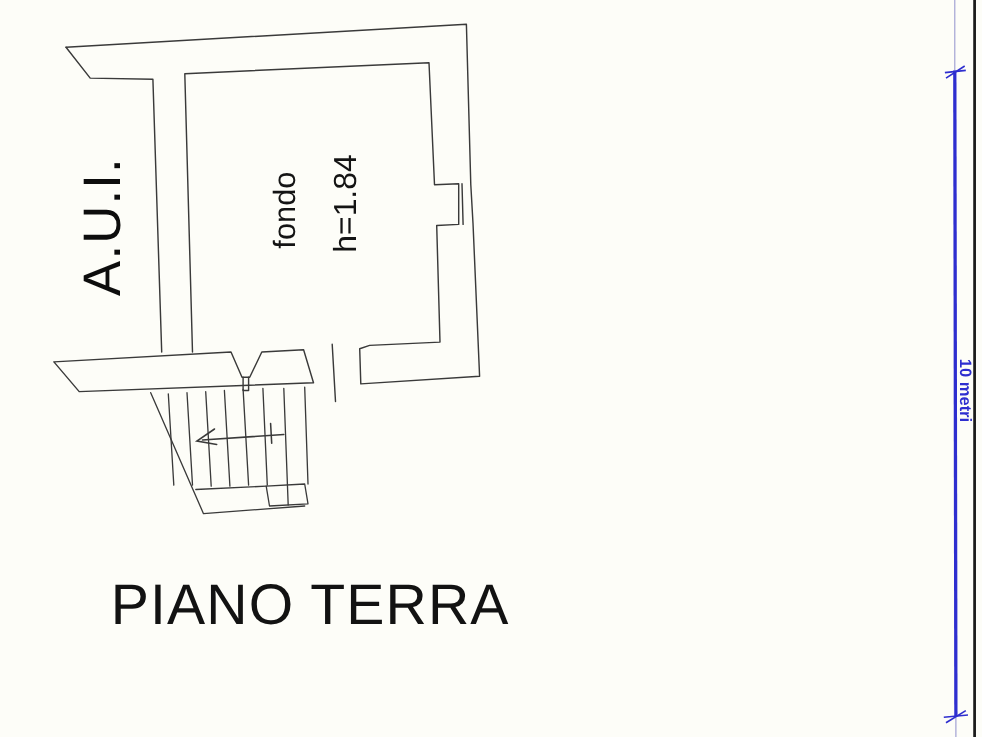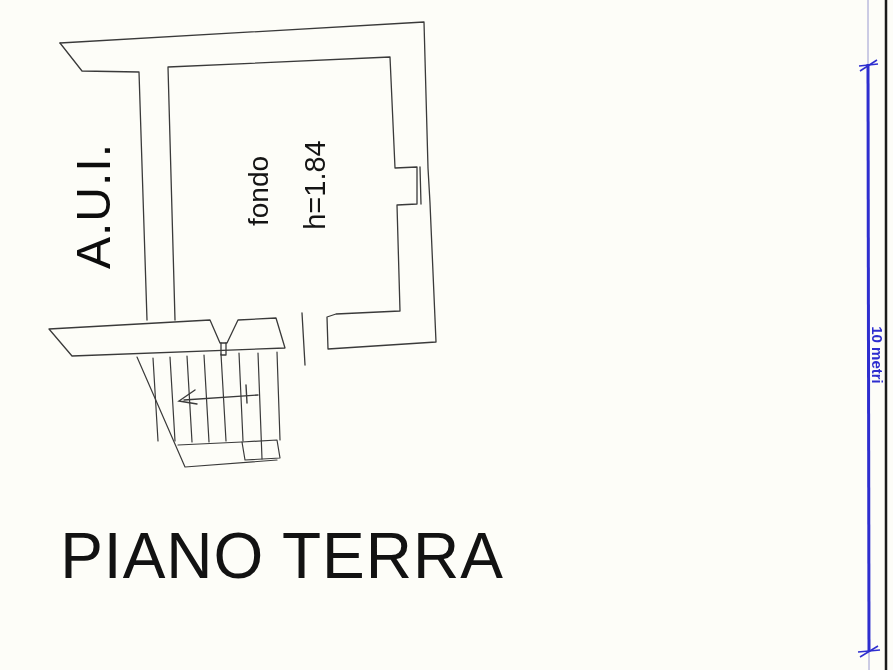--- a/index.html
+++ b/index.html
@@ -51,21 +51,21 @@
     top: 169px;
     width: 160px;
     height: 32px;
     font-size: 29px;
     color: #141414;
   }
   .floor-title {
     left: 57px;
     top: 524px;
     width: 450px;
-    font-size: 64px;
+    font-size: 52px;
     letter-spacing: 1px;
     color: #121212;
     text-align: center;
   }
   .scale-label {
     left: 842px;
     top: 347px;
     width: 70px;
     height: 16px;
     font-size: 15px;

